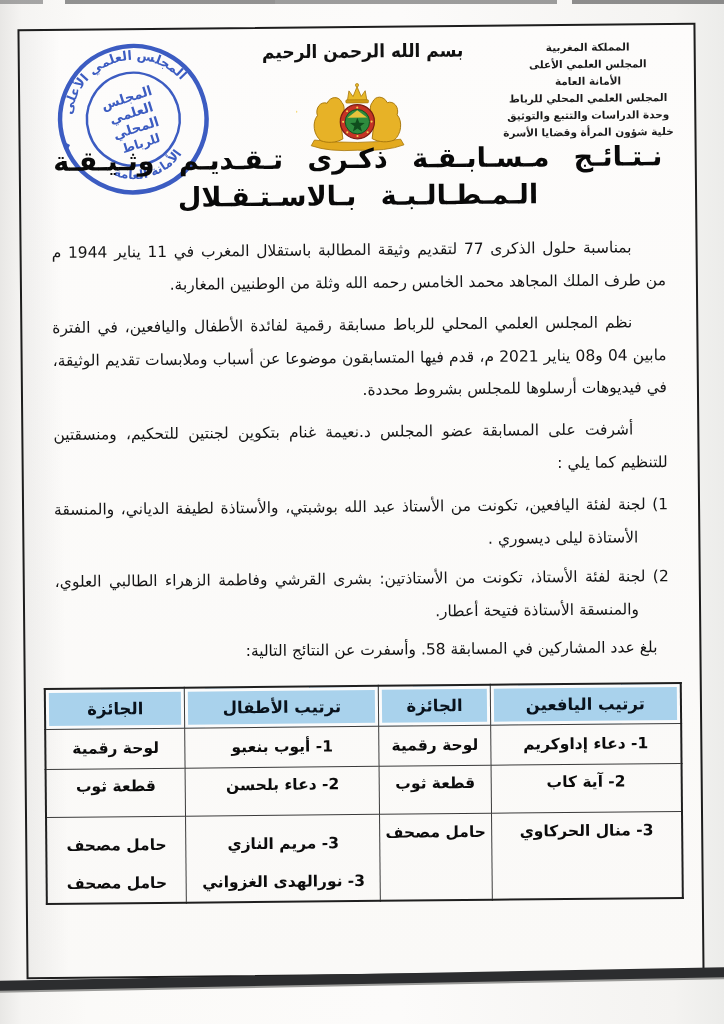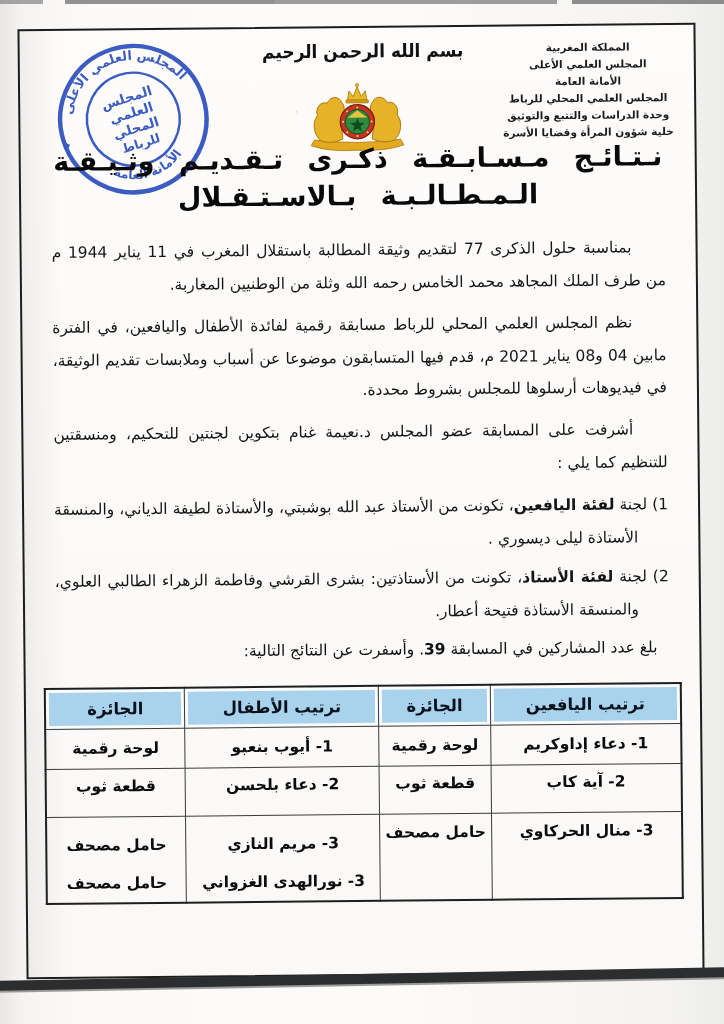--- a/index.html
+++ b/index.html
@@ -58,21 +58,21 @@
   .doc-title {
     text-align:center; font-size:27px; font-weight:800; line-height:37px;
     word-spacing:15px; color:#090909; margin-bottom:20px;
   }
   .para {
     font-size:15.5px; line-height:2.12; text-align:justify; margin:0 0 9px;
     color:#151515;
   }
   .indent { text-indent:34px; }
   .hang { padding-right:30px; text-indent:-30px; margin-bottom:6px; }
-  .hang b, .closing b { font-weight:700; }
+  .hang b, .closing b { font-weight:400; }
   .closing { font-size:15.5px; line-height:2.1; text-indent:12px; margin-top:2px; }
   
   .results-table {
     border-collapse:collapse; table-layout:fixed; direction:rtl;
     width:calc(100% + 24px); margin:18px -12px 0 -12px;
     border:2.5px solid #1f1f1f;
   }
   .results-table th, .results-table td {
     border:1.6px solid #3b3b3b; text-align:center; font-weight:700;
     font-size:15.5px; color:#0c0c0c; overflow:hidden;
@@ -163,21 +163,21 @@
       <p class="para indent">بمناسبة حلول الذكرى 77 لتقديم وثيقة المطالبة باستقلال المغرب في 11 يناير 1944 م من طرف الملك المجاهد محمد الخامس رحمه الله وثلة من الوطنيين المغاربة.</p>
       <p class="para indent">نظم المجلس العلمي المحلي للرباط مسابقة رقمية لفائدة الأطفال واليافعين، في الفترة مابين 04 و08 يناير 2021 م، قدم فيها المتسابقون موضوعا عن أسباب وملابسات تقديم الوثيقة، في فيديوهات أرسلوها للمجلس بشروط محددة.</p>
       <p class="para indent">أشرفت على المسابقة عضو المجلس د.نعيمة غنام بتكوين لجنتين للتحكيم، ومنسقتين للتنظيم كما يلي :</p>
 
       <p class="para hang"><span>1)</span>
         <span>لجنة </span><b>لفئة اليافعين</b><span>، تكونت من الأستاذ عبد الله بوشبتي، والأستاذة لطيفة الدياني، والمنسقة الأستاذة ليلى ديسوري .</span></p>
 
       <p class="para hang"><span>2)</span>
         <span>لجنة </span><b>لفئة الأستاذ</b><span>، تكونت من الأستاذتين: بشرى القرشي وفاطمة الزهراء الطالبي العلوي، والمنسقة الأستاذة فتيحة أعطار.</span></p>
 
-      <p class="closing"><span>بلغ عدد المشاركين في المسابقة </span><b>39</b><span>. وأسفرت عن النتائج التالية:</span></p>
+      <p class="closing"><span>بلغ عدد المشاركين في المسابقة </span><b>58</b><span>. وأسفرت عن النتائج التالية:</span></p>
 
       <table class="results-table">
         <colgroup>
           <col class="col-youth">
             <col class="col-prize-a">
             <col class="col-children">
             <col class="col-prize-b">
         </colgroup>
         <thead>
           <tr>

